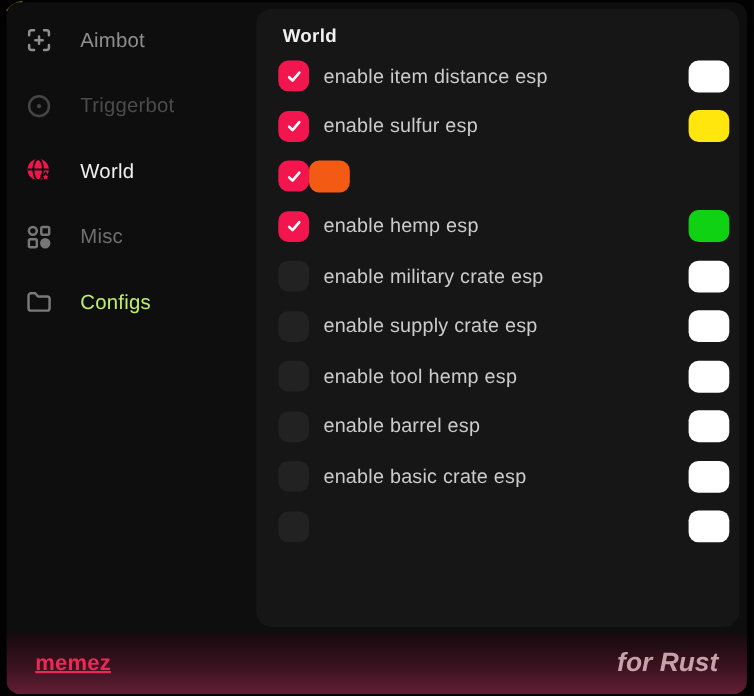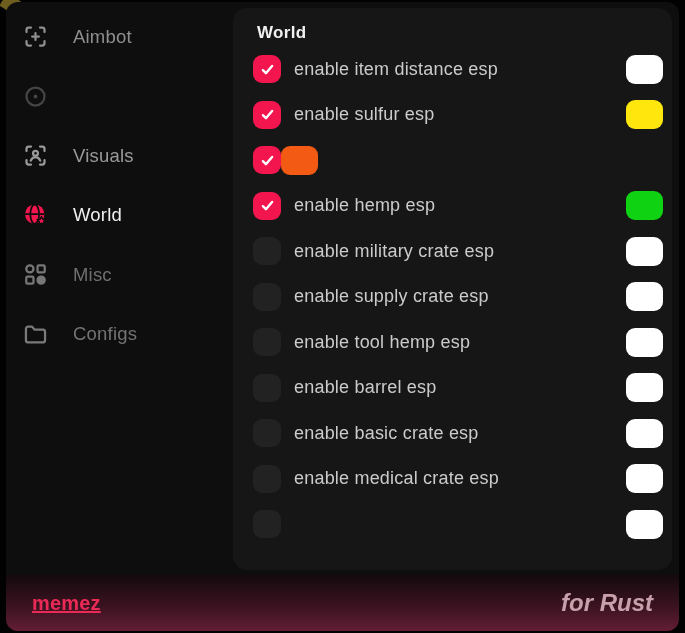--- a/index.html
+++ b/index.html
@@ -1,20 +1,21 @@
 <!DOCTYPE html>
 <html><head>
 <meta charset="utf-8">
 <style>
   html,body{margin:0;padding:0;background:#020202;}
   *{box-sizing:border-box;}
   .screen{
     position:relative;width:685px;height:633px;overflow:hidden;
     background:#020202;
     font-family:"Liberation Sans","DejaVu Sans",sans-serif;
+    border-radius:25px;
     -webkit-font-smoothing:antialiased;
   }
   .game-sliver{
     position:absolute;left:2px;top:-4px;width:16px;height:15px;
     background:#6f5f1e;transform:rotate(32deg);
   }
   .window{
     position:absolute;left:6px;top:2px;width:673px;height:629px;
     background:#0e0e0e;border-radius:12px;overflow:hidden;
   }
@@ -81,33 +82,21 @@
           </span>
           <span class="side-label" style="color:#8f8f8f">Aimbot</span>
         </div>
         <div class="side-item">
           <span class="side-icon" style="color:#454545">
             <svg viewBox="0 0 24 24" fill="none" stroke="currentColor" stroke-width="2">
               <circle cx="12" cy="12" r="8"></circle>
               <circle cx="12" cy="12" r="1.7" fill="currentColor" stroke="none"></circle>
             </svg>
           </span>
-        </div>
-        <div class="side-item">
-          <span class="side-icon" style="color:#999999">
-            <svg viewBox="0 0 24 24" fill="none" stroke="currentColor" stroke-width="2" stroke-linecap="round" stroke-linejoin="round">
-              <path d="M4 8V6a2 2 0 0 1 2-2h2"></path>
-              <path d="M16 4h2a2 2 0 0 1 2 2v2"></path>
-              <path d="M20 16v2a2 2 0 0 1-2 2h-2"></path>
-              <path d="M8 20H6a2 2 0 0 1-2-2v-2"></path>
-              <circle cx="12" cy="10" r="2.2"></circle>
-              <path d="M7.8 16.6c.9-2.1 2.4-3.1 4.2-3.1s3.3 1 4.2 3.1"></path>
-            </svg>
-          </span>
-          <span class="side-label" style="color:#9a9a9a">Visuals</span>
+          <span class="side-label" style="color:#4b4b4b">Triggerbot</span>
         </div>
         <div class="side-item active">
           <span class="side-icon" style="color:#f3164e">
             <svg viewBox="0 0 24 24">
               <circle cx="11.3" cy="10.8" r="8.6" fill="currentColor"></circle>
               <g stroke="#0e0e0e" stroke-width="1.6" fill="none">
                 <ellipse cx="11.3" cy="10.8" rx="3.9" ry="8.6"></ellipse>
                 <path d="M2.7 10.8h17.2"></path>
               </g>
               <path d="M17.3 13l1.15 2.33 2.57.37-1.86 1.81.44 2.56-2.3-1.21-2.3 1.21.44-2.56-1.86-1.81 2.57-.37z" fill="currentColor" stroke="#0e0e0e" stroke-width="1.3" stroke-linejoin="round"></path>
@@ -125,21 +114,21 @@
             </svg>
           </span>
           <span class="side-label" style="color:#6f6f6f">Misc</span>
         </div>
         <div class="side-item">
           <span class="side-icon" style="color:#7a7a7a">
             <svg viewBox="0 0 24 24" fill="none" stroke="currentColor" stroke-width="2" stroke-linejoin="round">
               <path d="M3.5 7a2 2 0 0 1 2-2h3.4l2.2 2.6h7.4a2 2 0 0 1 2 2V17a2 2 0 0 1-2 2h-13a2 2 0 0 1-2-2z"></path>
             </svg>
           </span>
-          <span class="side-label" style="color:#737373">Configs</span>
+          <span class="side-label" style="color:#bef264">Configs</span>
         </div>
       </nav>
     <section class="panel">
       <h1 class="panel-title">World</h1>
       <div class="rows">
           <div class="row">
             <span class="checkbox checked">
               <span class="check">
                 <svg viewBox="0 0 24 24" fill="none" stroke="#ffffff" stroke-width="3.4" stroke-linecap="round" stroke-linejoin="round">
                   <path d="M5.5 13l4.3 4.3L18.5 7"></path>
@@ -197,25 +186,20 @@
             <span class="swatch" style="background:#ffffff"></span>
           </div>
           <div class="row">
             <span class="checkbox"></span>
             <span class="row-label">enable barrel esp</span>
             <span class="swatch" style="background:#ffffff"></span>
           </div>
           <div class="row">
             <span class="checkbox"></span>
             <span class="row-label">enable basic crate esp</span>
-            <span class="swatch" style="background:#ffffff"></span>
-          </div>
-          <div class="row">
-            <span class="checkbox"></span>
-            <span class="row-label">enable medical crate esp</span>
             <span class="swatch" style="background:#ffffff"></span>
           </div>
           <div class="row">
             <span class="checkbox"></span>
             <span class="row-label"></span>
             <span class="swatch" style="background:#ffffff"></span>
           </div>
         </div>
     </section>
     <footer class="footer">

